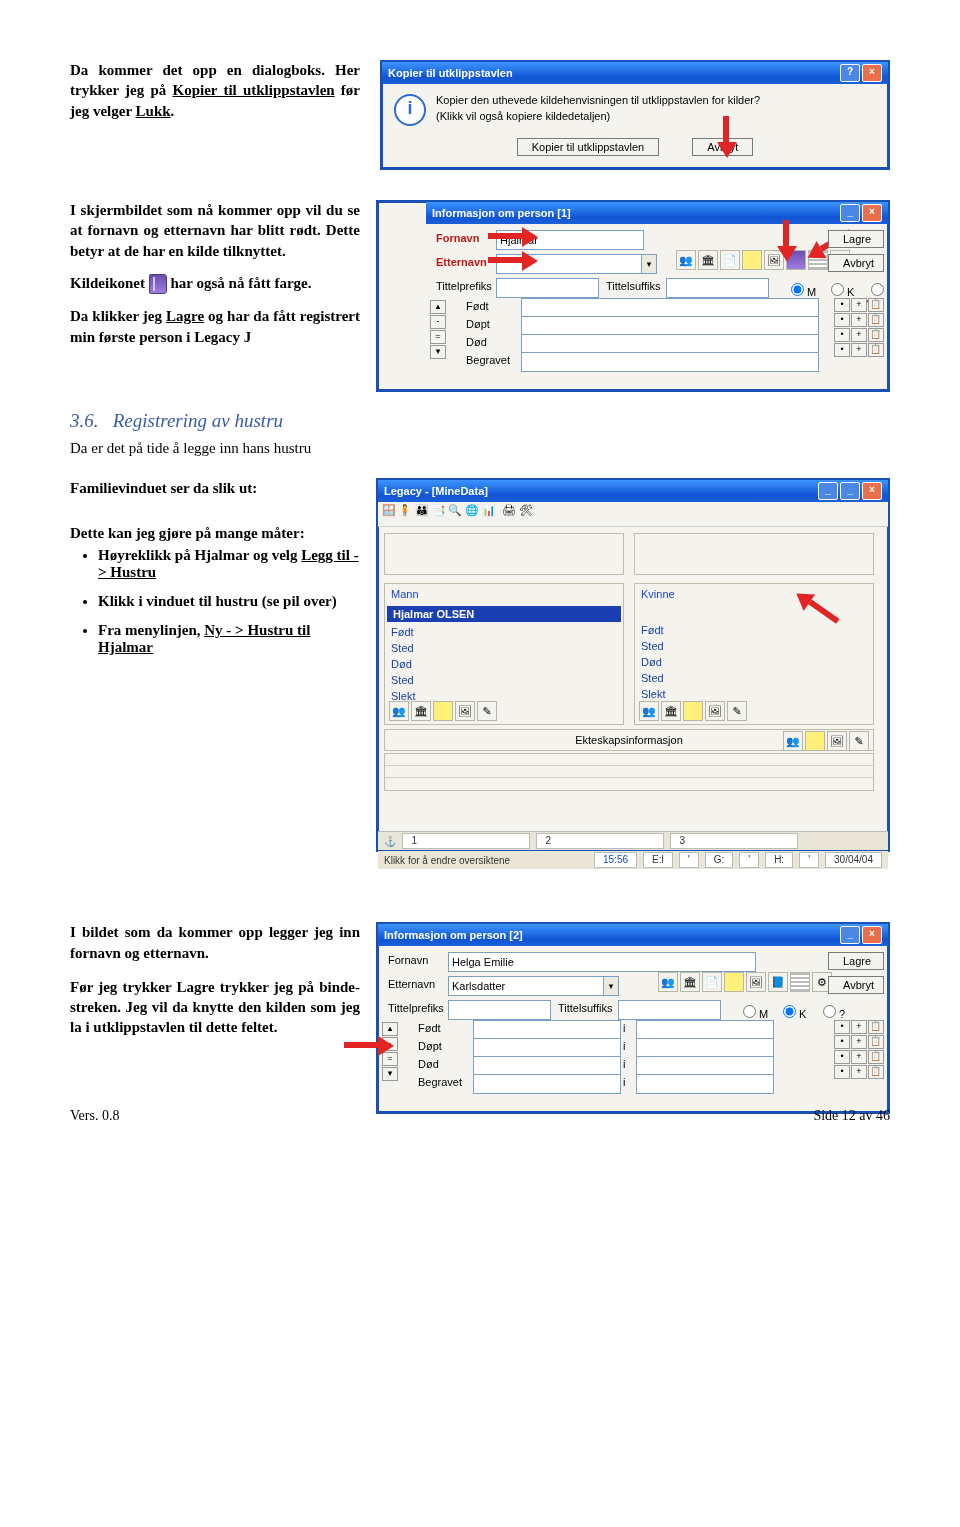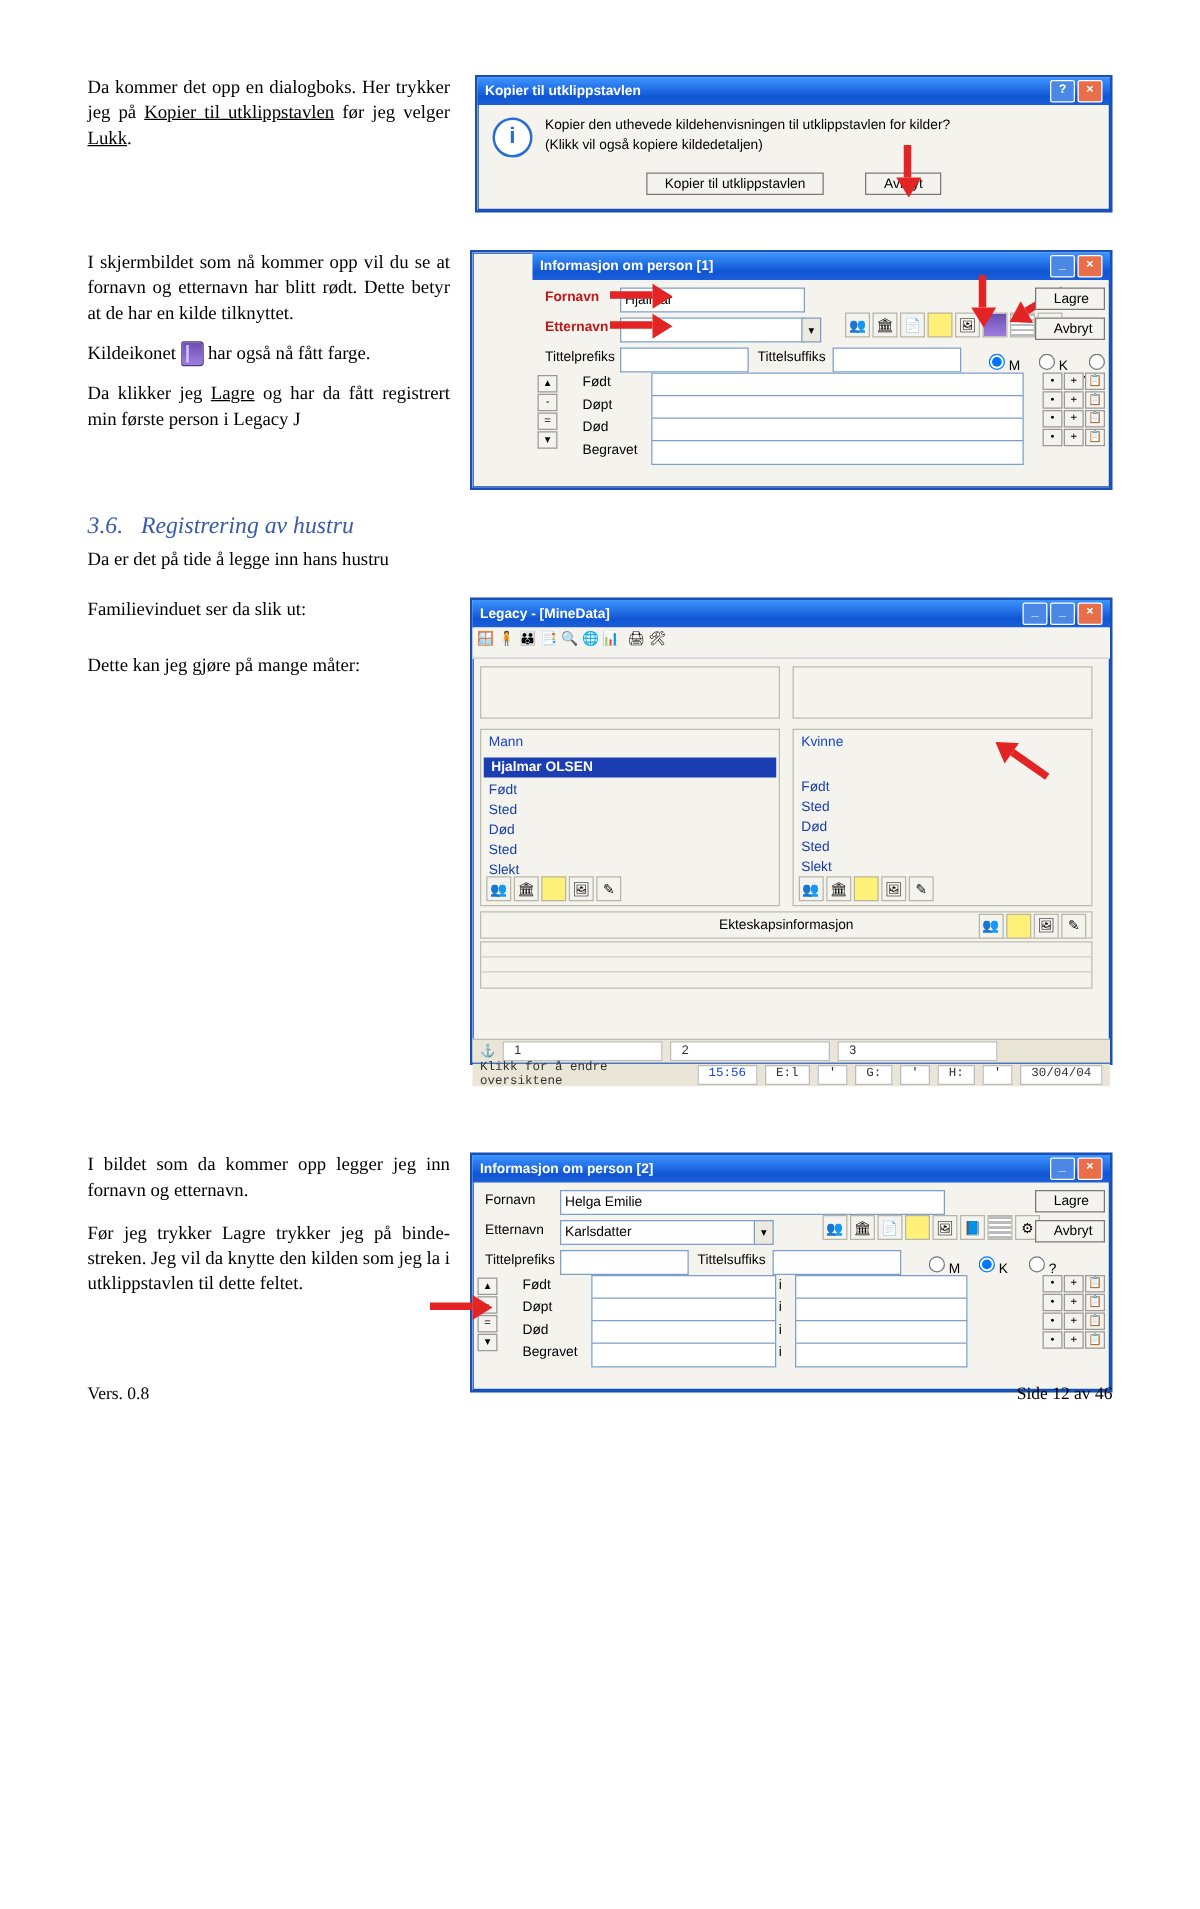--- a/index.html
+++ b/index.html
@@ -7,21 +7,21 @@
     font-size: 15px;
     margin: 0;
     padding: 60px 70px 40px 70px;
     background: #fff;
     color: #000;
     width: 960px;
     box-sizing: border-box;
     position: relative;
   }
   p { margin: 0 0 4px 0; line-height: 1.35; text-align: justify; }
-  .narrow-col { width: 290px; }
+  .narrow-col { width: 290px; font-weight: bold; }
   .u { text-decoration: underline; }
   .section-heading {
     color: #3a5ca8;
     font-style: italic;
     font-size: 19px;
     margin: 18px 0 6px 0;
   }
   ul { margin: 4px 0 10px 28px; padding: 0; }
   li { margin-bottom: 4px; }
   .footer {
@@ -333,20 +333,25 @@
 
 <div class="section-heading">
   <span>3.6.</span>&nbsp;&nbsp;&nbsp;<span>Registrering av hustru</span>
 </div>
 <p>Da er det på tide å legge inn hans hustru</p>
 
 <div style="display:flex; gap:16px; margin-top:20px;">
   <div class="narrow-col">
     <p style="margin-bottom:24px;">Familievinduet ser da slik ut:</p>
     <p>Dette kan jeg gjøre på mange måter:</p>
+    <ul>
+      <li><span>Høyreklikk på Hjalmar og velg </span><span class="u">Legg til -&gt; Hustru</span></li>
+      <li style="margin-top:12px;">Klikk i vinduet til hustru (se pil over)</li>
+      <li style="margin-top:12px;"><span>Fra menylinjen, </span><span class="u">Ny - &gt; Hustru til Hjalmar</span></li>
+    </ul>
   </div>
 
   <div style="flex:1;">
     <div class="xp-window" style="position:relative; height:370px;">
       <div class="xp-titlebar">
         <span>Legacy - [MineData]</span>
         <div class="xp-title-right">
           <div class="xp-sysbtn min"></div>
           <div class="xp-sysbtn min" style="background:#4b87e4;"></div>
           <div class="xp-sysbtn close"></div>
@@ -422,21 +427,21 @@
           <div style="border-bottom:1px solid #d3d0bf; height:11px;"></div>
         </div>
       </div>
 
       <div class="statusbar">
         <span>⚓</span>
         <span class="cell" style="width:110px;">1</span>
         <span class="cell" style="width:110px;">2</span>
         <span class="cell" style="width:110px;">3</span>
       </div>
-      <div class="statusbar" style="bottom:-19px; border-top:none;font-family:Liberation Mono, monospace;">
+      <div class="statusbar" style="bottom:-19px; border-top:none;">
         <span style="flex:1;">Klikk for å endre oversiktene</span>
         <span class="cell bluetxt">15:56</span>
         <span class="cell">E:l</span>
         <span class="cell">'</span>
         <span class="cell">G:</span>
         <span class="cell">'</span>
         <span class="cell">H:</span>
         <span class="cell">'</span>
         <span class="cell">30/04/04</span>
       </div>

